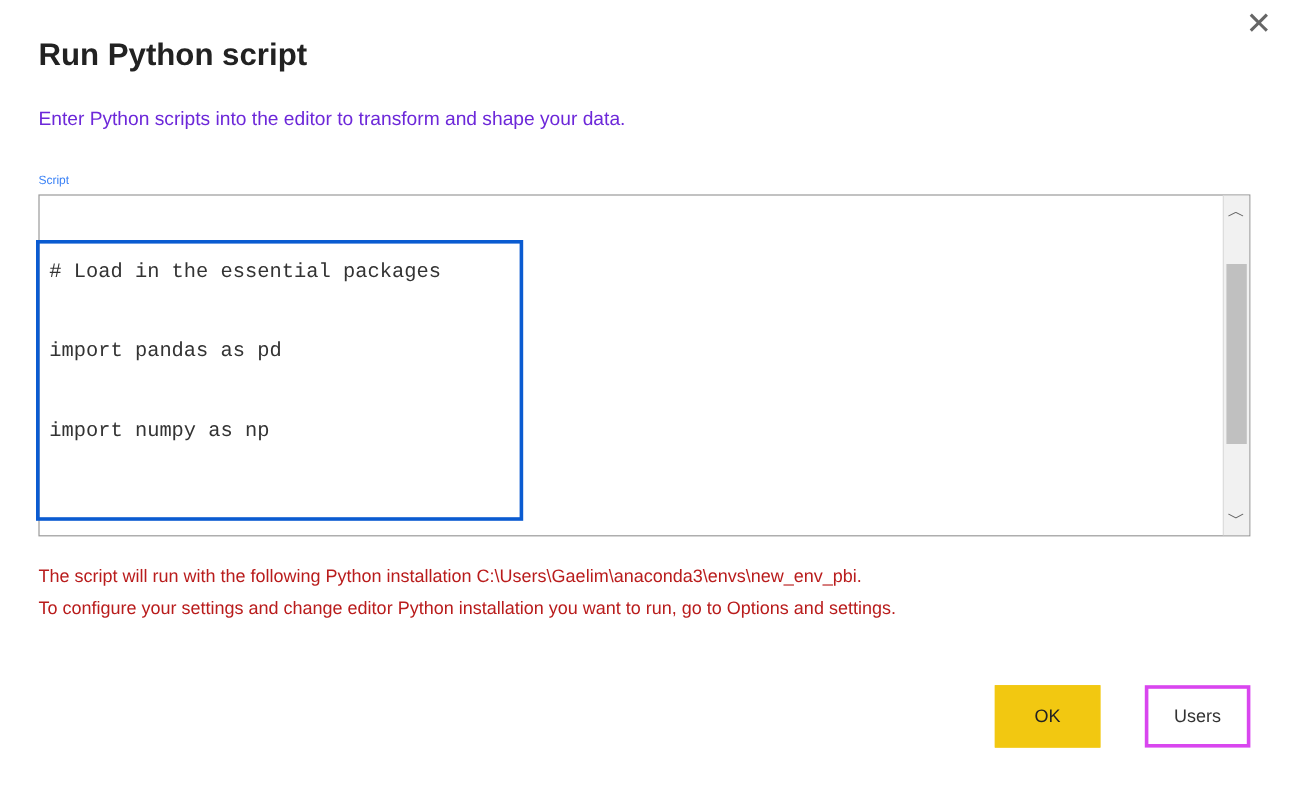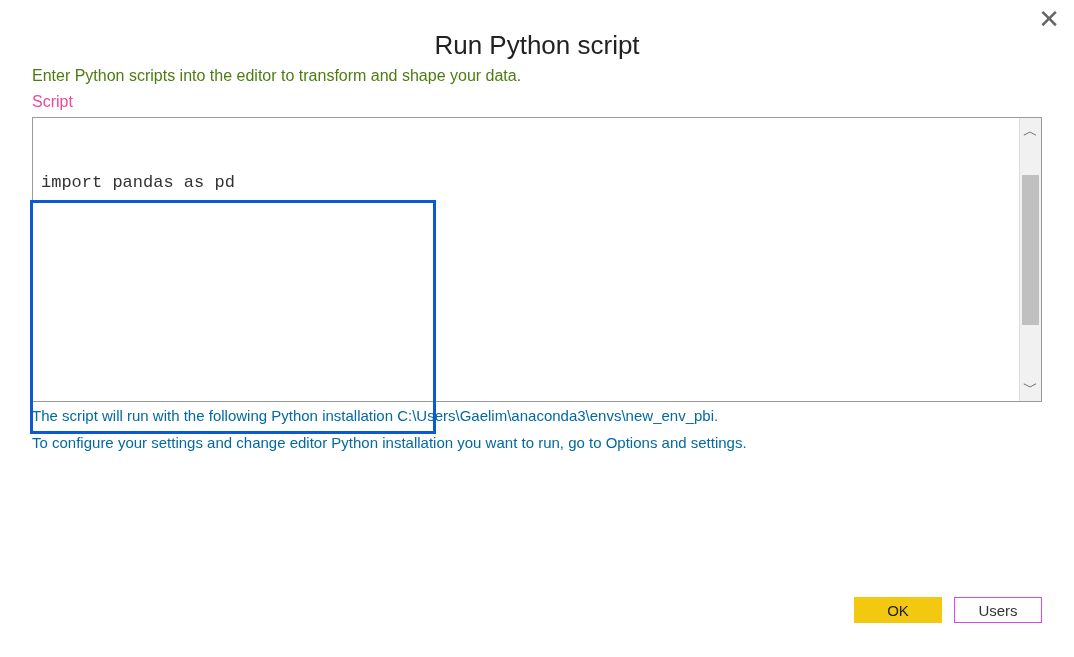--- a/index.html
+++ b/index.html
@@ -19,33 +19,32 @@
       color: #666;
       cursor: pointer;
       line-height: 1;
       font-weight: 300;
     }
     .content {
       padding: 30px 32px 20px 32px;
     }
     .title {
       font-size: 26px;
-      font-weight: 400;
+      font-weight: 700;
       color: #222;
-      margin-bottom: 6px;
-      text-align: center;
+      margin-bottom: 30px;
     }
     .subtitle {
       font-size: 16px;
-      color: #4d7c0f;
-      margin-bottom: 8px;
+      color: #6d28d9;
+      margin-bottom: 36px;
     }
     .label {
-      font-size: 16px;
-      color: #ec4899;
+      font-size: 10px;
+      color: #3b82f6;
       margin-bottom: 6px;
     }
     .editor-wrap {
       position: relative;
       border: 1px solid #9a9a9a;
       background: #fff;
       height: 285px;
       display: flex;
     }
     .editor-area {
@@ -92,62 +91,66 @@
     }
     .scroll-thumb {
       position: absolute;
       left: 2px;
       right: 2px;
       top: 30px;
       height: 150px;
       background: #c0c0c0;
     }
     .info {
+      margin-top: 20px;
       font-size: 15px;
-      color: #0369a1;
+      color: #b91c1c;
       line-height: 1.8;
     }
     .button-row {
       position: absolute;
       right: 32px;
       bottom: 34px;
       display: flex;
       gap: 12px;
     }
     .btn {
       min-width: 88px;
-      height: 26px;
-      border: 1px solid #d946ef;
+      height: 52px;
+      border: 3px solid #d946ef;
       background: #fff;
       font-size: 15px;
       cursor: pointer;
       color: #333;
       display: inline-flex;
       align-items: center;
       justify-content: center;
+      margin-left: 25px;
     }
     .btn.primary {
       background: #f2c811;
       border-color: #f2c811;
       color: #222;
     }
   </style>
 </head>
 <body>
 
 <div class="close-btn">✕</div>
 
 <div class="content">
   <h1 class="title">Run Python script</h1>
   <div class="subtitle">Enter Python scripts into the editor to transform and shape your data.</div>
   <div class="label">Script</div>
 
   <div class="editor-wrap">
     <div class="editor-area">
+      <span class="line"># Load in the essential packages</span>
       <span class="line">import pandas as pd</span>
+      <span class="line">import numpy as np</span>
       
       
       
       
       
       
       
     </div>
     <div class="scrollbar">
       <div class="scroll-arrow">︿</div>

